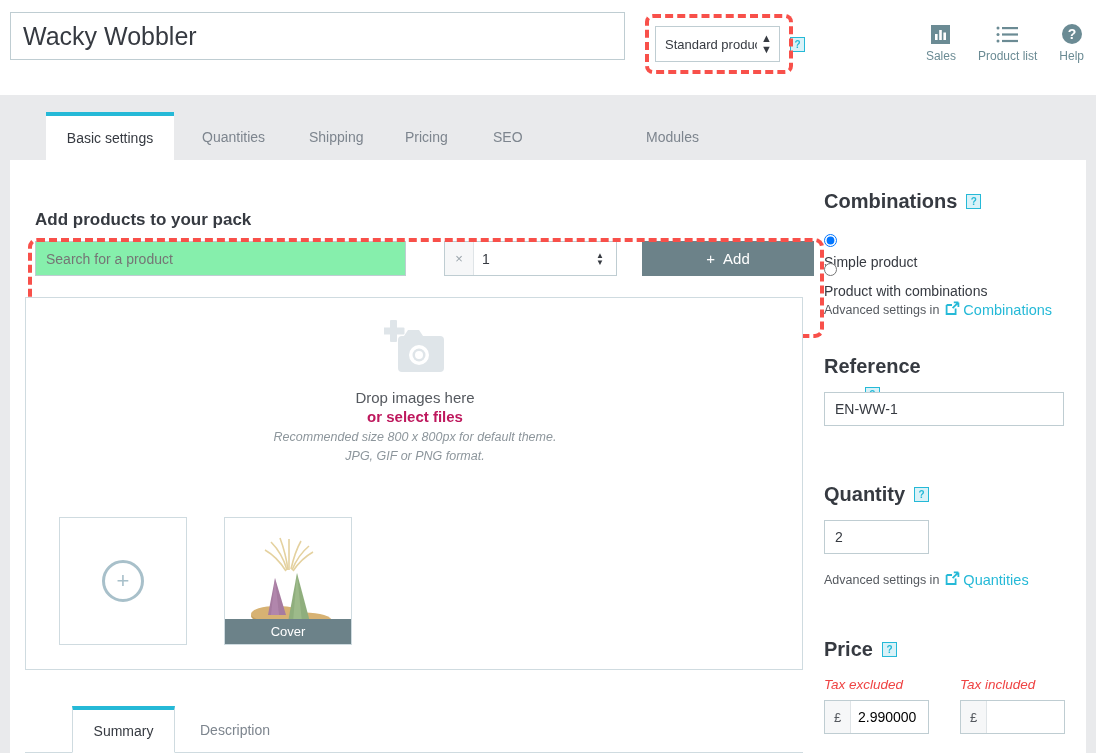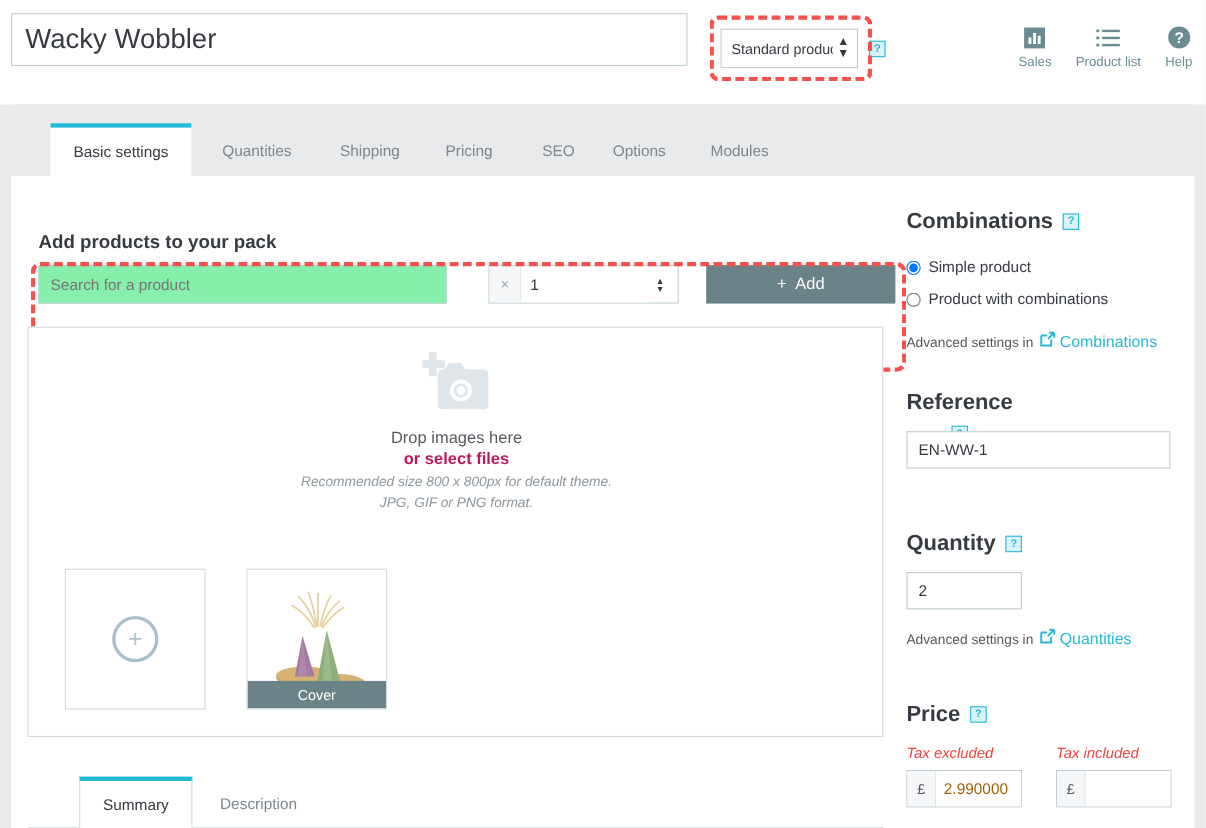--- a/index.html
+++ b/index.html
@@ -213,22 +213,22 @@
   
   #sidebar {
     position: absolute; left: 814px; top: 30px;
     width: 250px; height: 560px;
   }
   .side-h {
     font-size: 20px; font-weight: bold; color: #363a41;
     display: flex; align-items: center; gap: 9px;
   }
   .radio-row {
-    display: flex; align-items: flex-end; gap: 7px;
-    font-size: 14px; color: #363a41; cursor: pointer;
+    display: flex; align-items: flex-start; gap: 7px;
+    font-size: 14px; color: #363a41; cursor: pointer; flex-direction: column;
   }
   .radio-row input { margin: 0; cursor: pointer; }
   .adv-row {
     display: flex; align-items: center; gap: 6px;
     font-size: 12.5px; color: #55595f; margin-top: 3px;
   }
   .adv-link {
     color: #25b9d7; font-size: 14.5px; cursor: pointer;
     display: flex; align-items: center; gap: 3px;
   }
@@ -242,21 +242,21 @@
   .price-col-label { font-size: 13.5px; color: #ef4444; font-style: italic; }
   .cur-group { display: flex; border: 1px solid #bfcdd2; background: #fff; width: 105px; height: 34px; }
   .cur-prefix {
     width: 26px; display: flex; align-items: center; justify-content: center;
     background: #f6f7f8; border-right: 1px solid #dfe4e7;
     font-size: 13px; color: #55595f;
   }
   .cur-input {
     flex: 1; border: none; outline: none; min-width: 0;
     font-family: "Liberation Sans", sans-serif;
-    font-size: 14px; color: #a16207; padding: 0 7px; background: #fff;
+    font-size: 14px; color: #000000; padding: 0 7px; background: #fff;
   }
 </style>
 </head>
 <body>
 
 <div id="header">
   <input id="product-name-input" type="text" value="Wacky Wobbler" placeholder="Product name" style="">
 
   <div id="type-select-wrap">
     <select id="type-select">
@@ -316,23 +316,20 @@
     <span>Quantities</span>
   </div>
   <div class="tab" style="left:283px;">
     <span>Shipping</span>
   </div>
   <div class="tab" style="left:379px;">
     <span>Pricing</span>
   </div>
   <div class="tab" style="left:467px;">
     <span>SEO</span>
-  </div>
-  <div class="tab" style="left:531px;">
-    <span>Options</span>
   </div>
   <div class="tab" style="left:620px;">
     <span>Modules</span>
   </div>
 </div>
 
 <div id="content">
 
   <div id="pack-block">
     <div id="pack-title">Add products to your pack</div>

